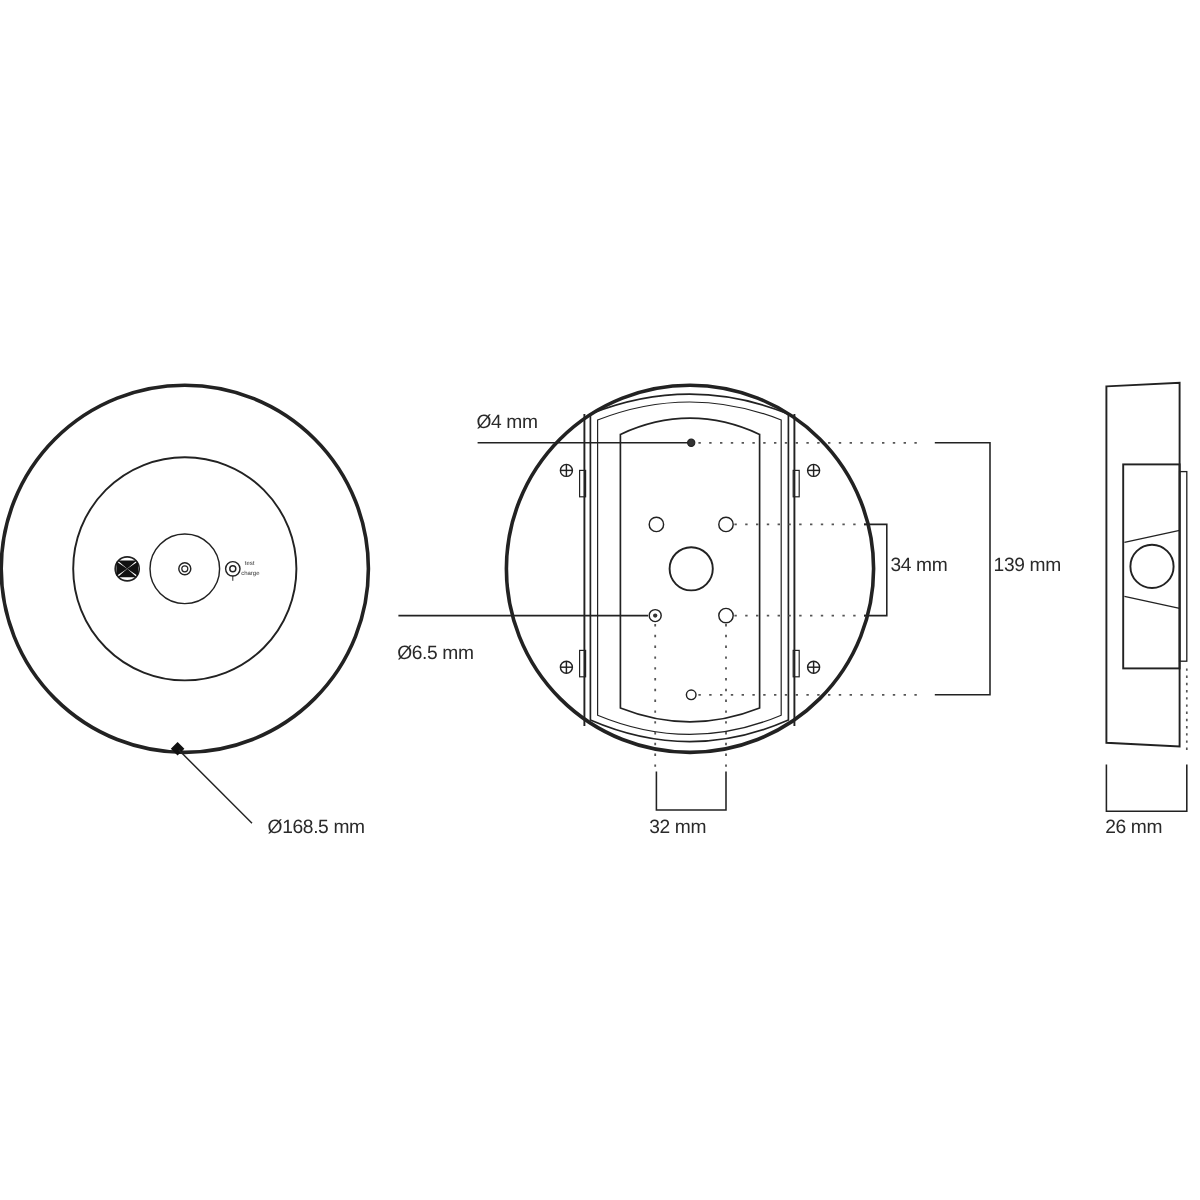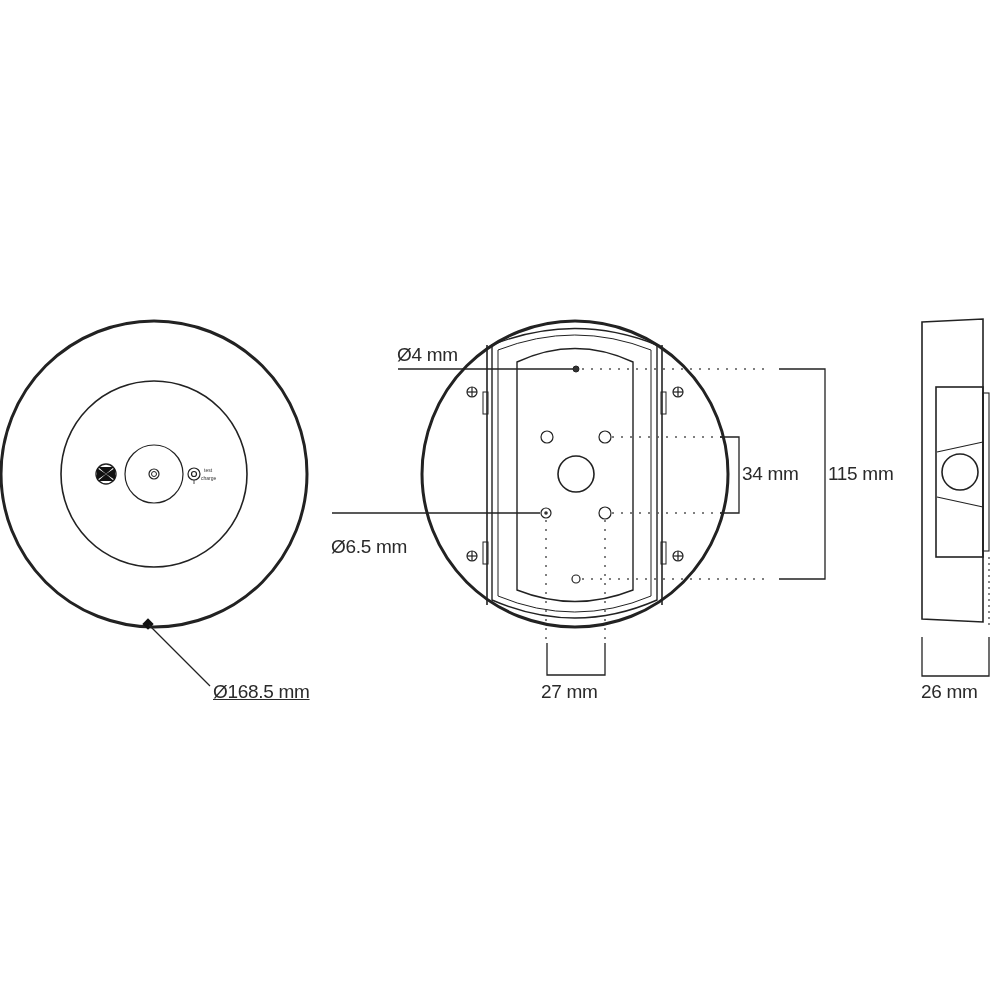--- a/index.html
+++ b/index.html
@@ -1,18 +1,18 @@
 <!DOCTYPE html>
 <html><head>
   <meta charset="utf-8">
   <style>
     html, body { margin: 0; padding: 0; background: #ffffff; }
     body { width: 1000px; height: 1000px; position: relative; overflow: hidden; font-family: "Liberation Sans", sans-serif; }
     svg { position: absolute; left: 0; top: 0; }
-    .lbl { position: absolute; font-family: "Liberation Sans", sans-serif; font-size: 19px; color: #2a2a2a; white-space: nowrap; line-height: 1; letter-spacing: -0.3px; }
+    .lbl { position: absolute; font-family: "Liberation Sans", sans-serif; font-size: 16px; color: #2a2a2a; white-space: nowrap; line-height: 1; letter-spacing: -0.3px; }
     .tiny { position: absolute; font-family: "Liberation Sans", sans-serif; font-size: 5px; color: #333; line-height: 1.1; white-space: nowrap; }
   </style>
 </head>
 <body>
 
 <svg width="1000" height="1000" viewBox="0 0 1000 1000">
 
   <g fill="none" stroke="#222">
     <circle cx="154" cy="474" r="153" stroke-width="3"></circle>
     <circle cx="154" cy="474" r="93" stroke-width="1.6"></circle>
@@ -108,19 +108,19 @@
     <line x1="937" y1="497" x2="983" y2="507" stroke-width="1.2"></line>
     <circle cx="960" cy="472" r="18" stroke-width="1.6"></circle>
     <line x1="989" y1="557" x2="989" y2="625" stroke-dasharray="2 4" stroke-width="1.4" stroke="#555"></line>
     <path d="M922,637 L922,676 L989,676 L989,637" stroke-width="1.3"></path>
   </g>
 </svg>
 
 <div class="tiny" style="left:204px;top:468px;">test</div>
 <div class="tiny" style="left:201px;top:476px;">charge</div>
 
-<div class="lbl" style="left:213px;top:682px;text-decoration:underline;">Ø168.5 mm</div>
+<div class="lbl" style="left:223px;top:682px;">Ø168.5 mm</div>
 <div class="lbl" style="left:397px;top:345px;">Ø4 mm</div>
 <div class="lbl" style="left:331px;top:489px;margin-top:48px;">Ø6.5 mm</div>
 <div class="lbl" style="left:742px;top:464px;">34 mm</div>
-<div class="lbl" style="left:828px;top:464px;">115 mm</div>
-<div class="lbl" style="left:541px;top:682px;">27 mm</div>
+<div class="lbl" style="left:828px;top:464px;">139 mm</div>
+<div class="lbl" style="left:541px;top:682px;">32 mm</div>
 <div class="lbl" style="left:921px;top:682px;">26 mm</div>
 
 </body></html>

